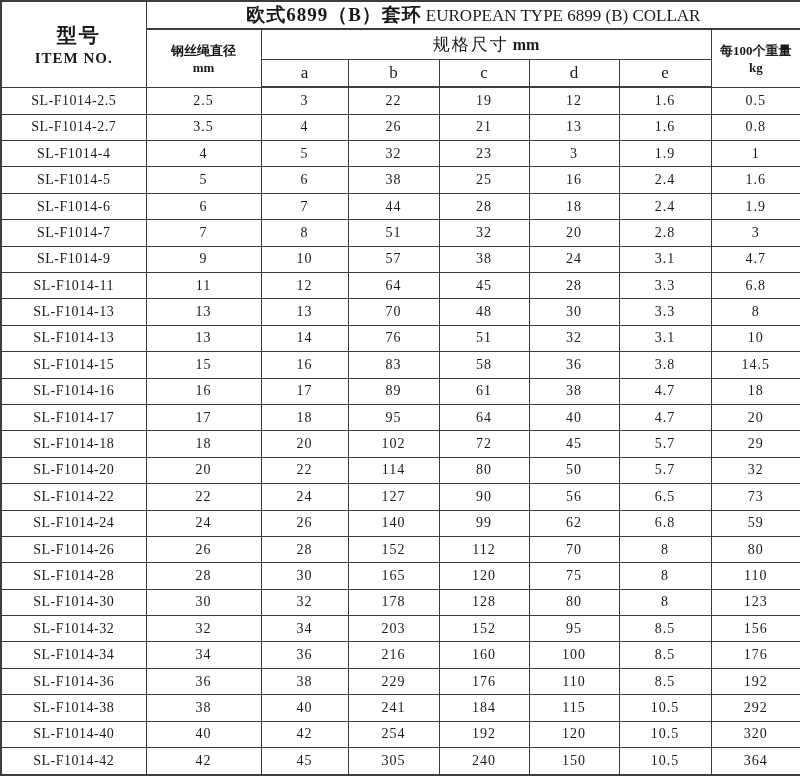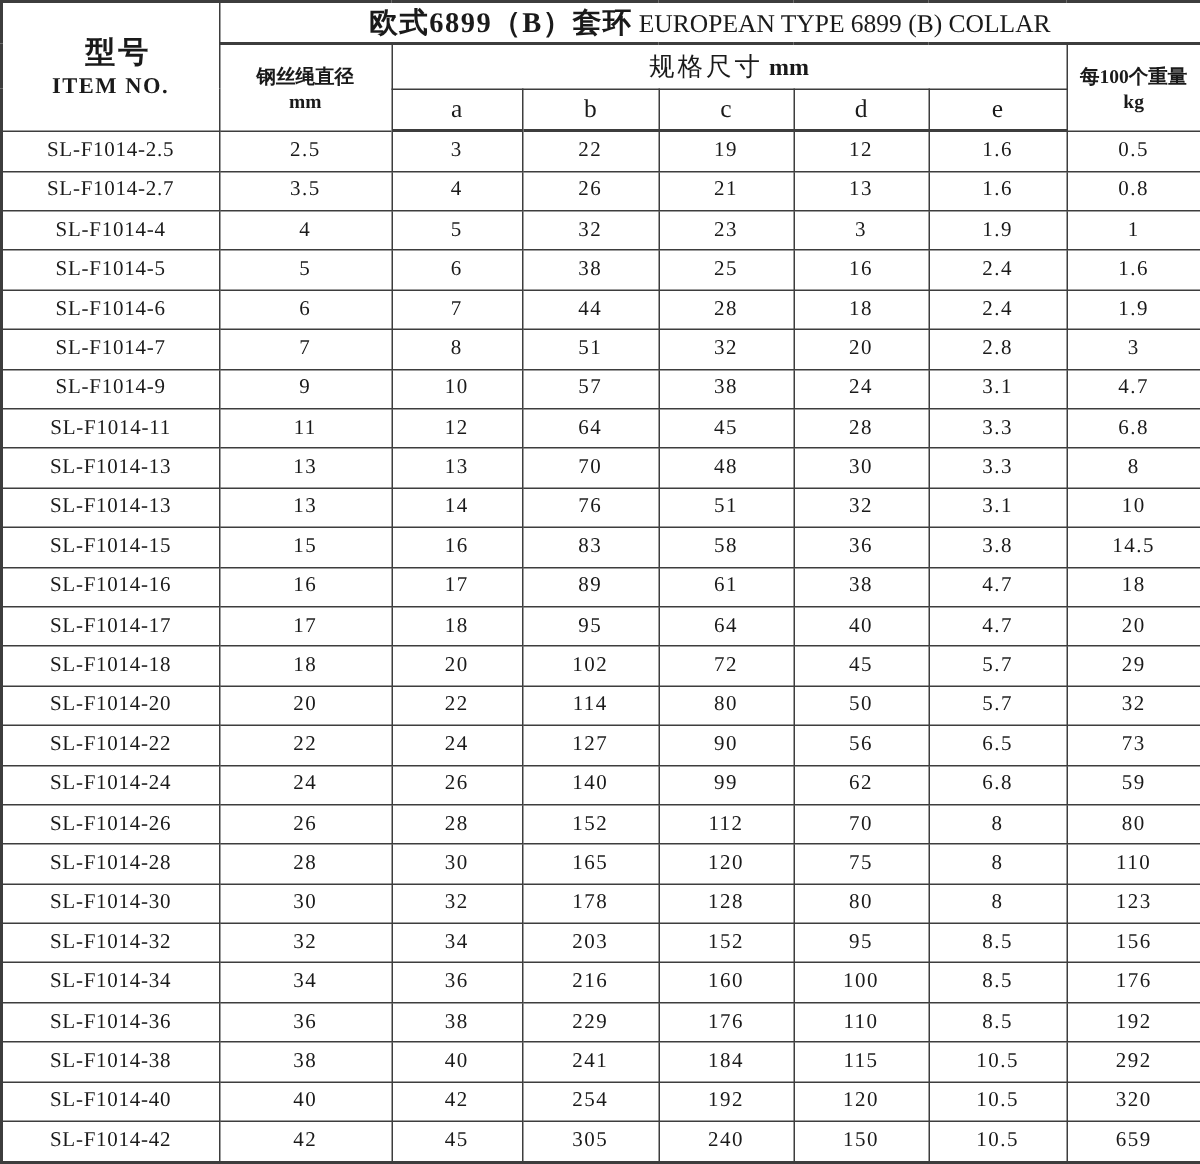--- a/index.html
+++ b/index.html
@@ -395,16 +395,16 @@
         <td>320</td>
       </tr>
       <tr>
         <td class="item-cell">SL-F1014-42</td>
         <td>42</td>
         <td>45</td>
         <td>305</td>
         <td>240</td>
         <td>150</td>
         <td>10.5</td>
-        <td>659</td>
+        <td>364</td>
       </tr>
     </tbody>
 </table>
 
 </body></html>

